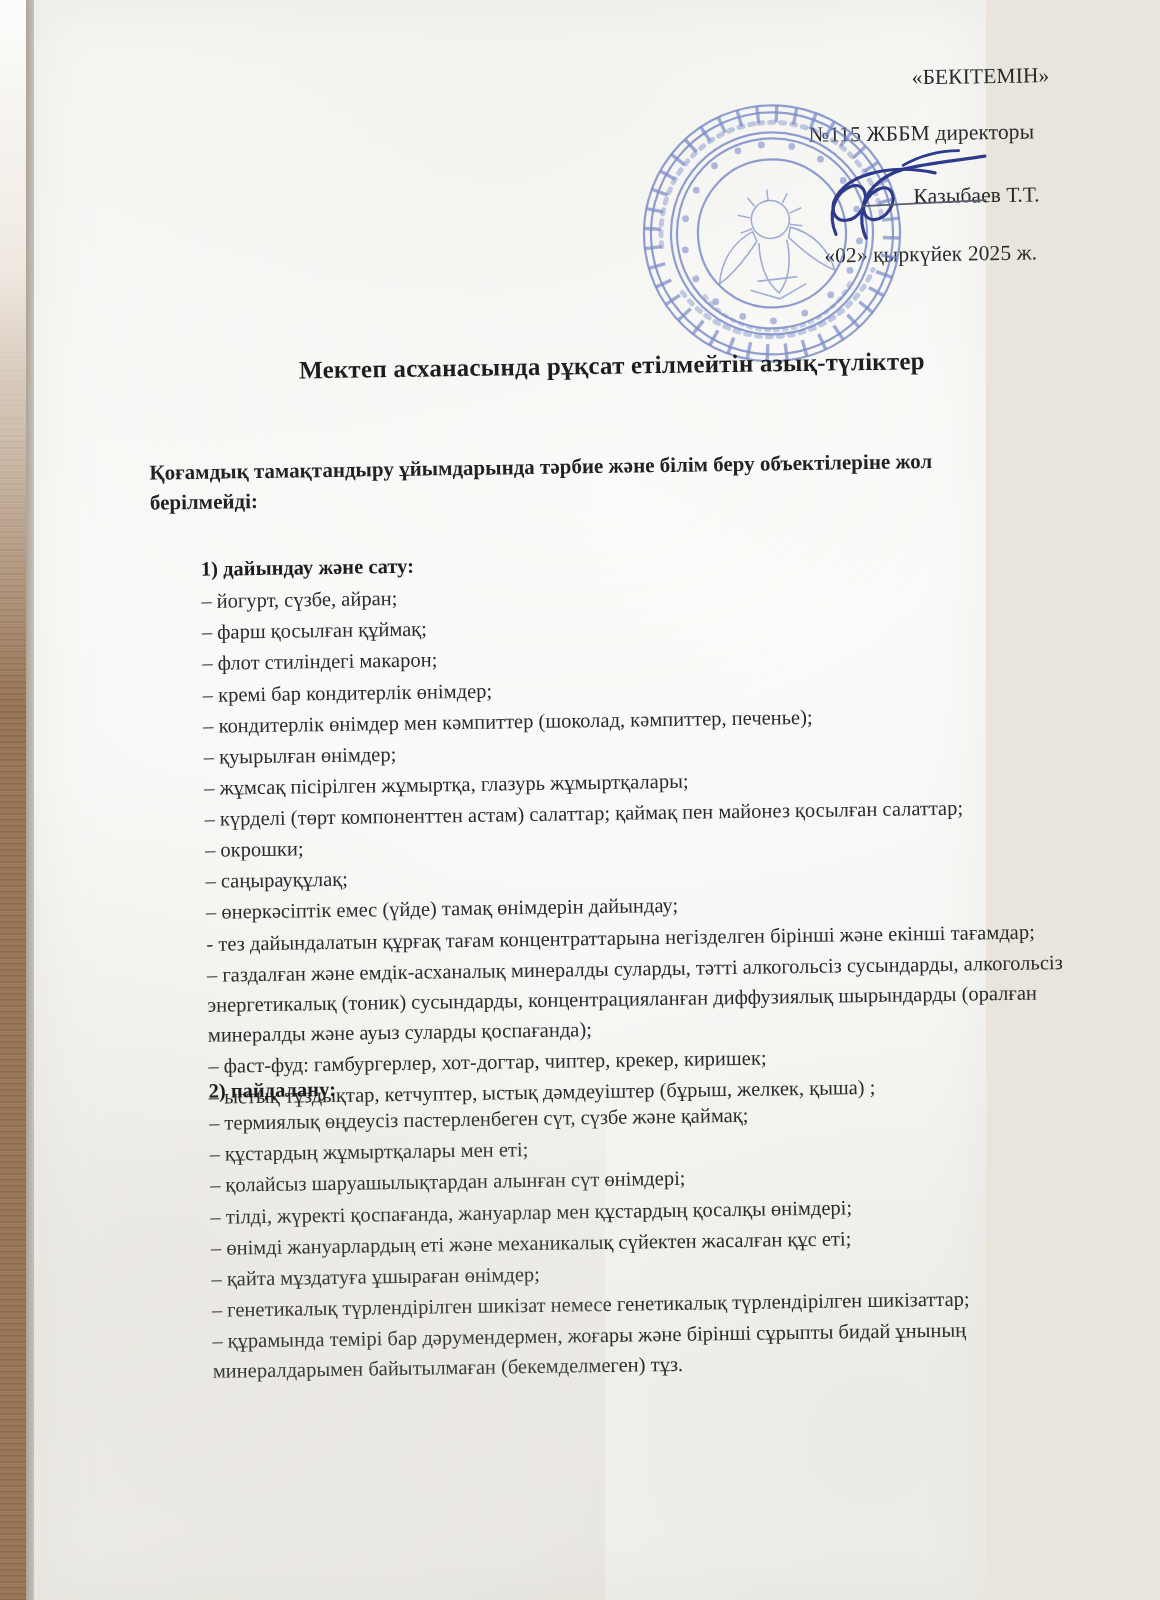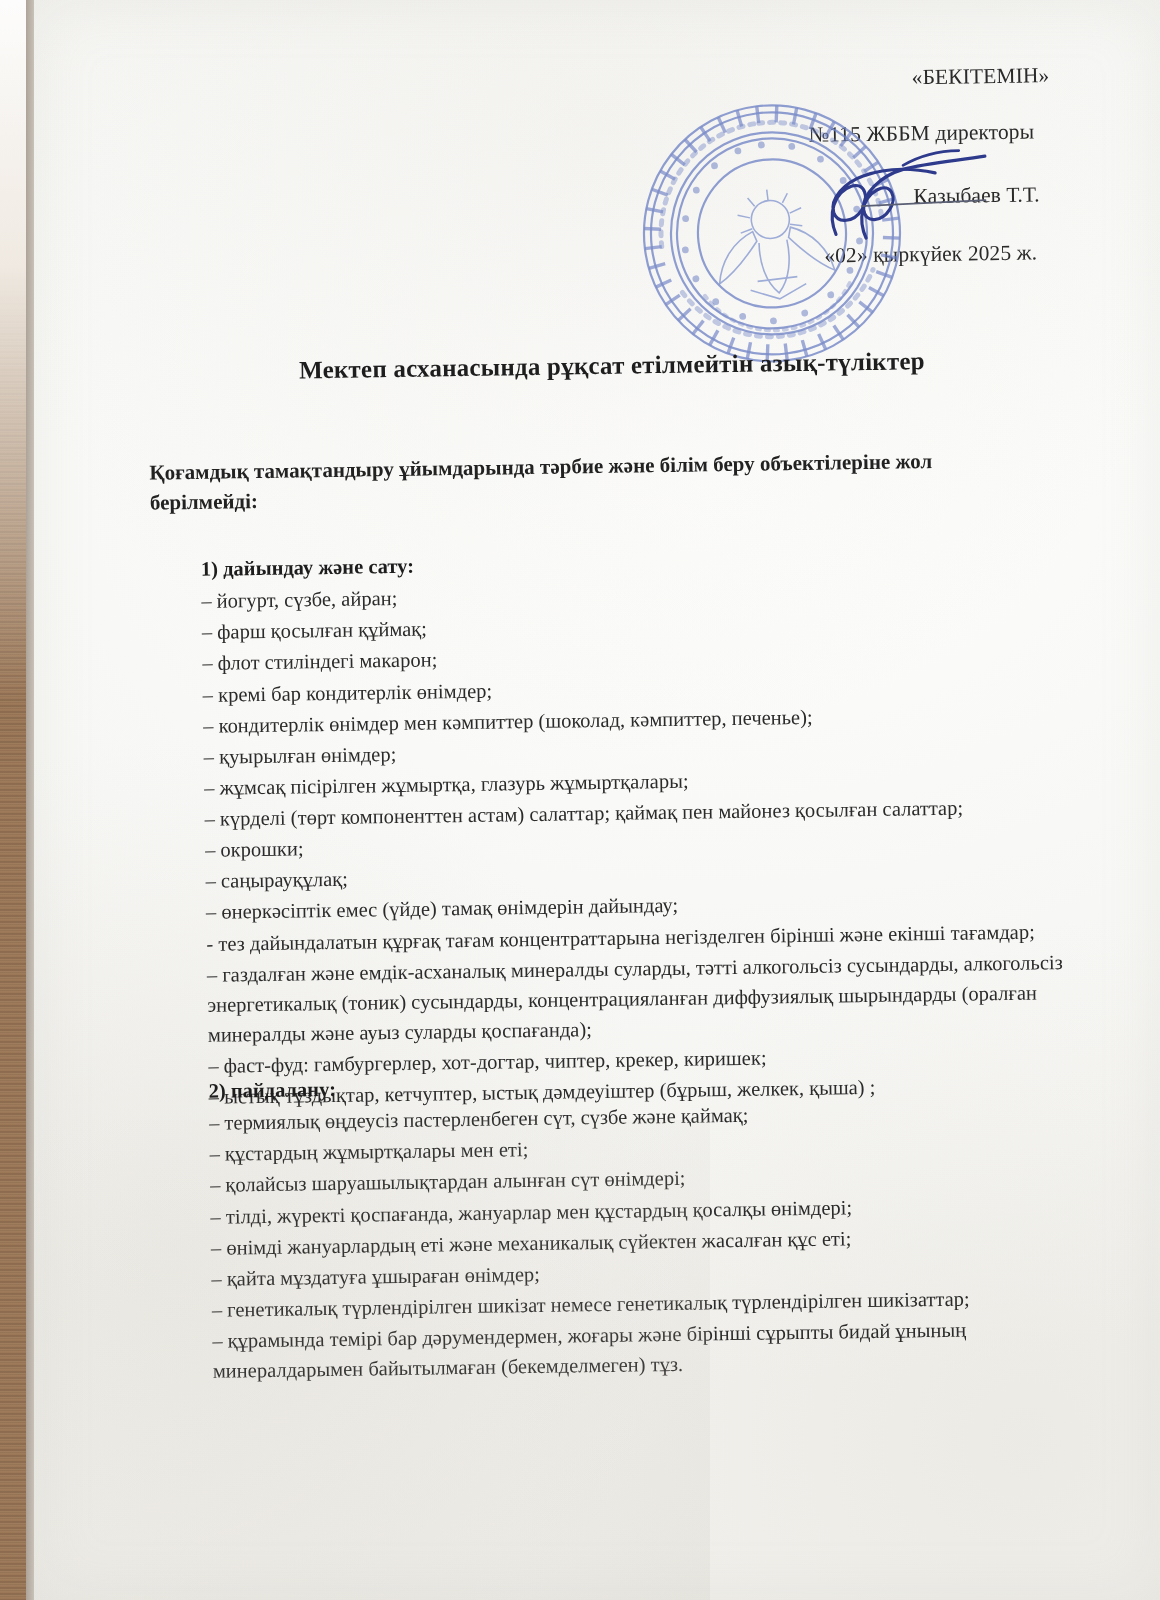--- a/index.html
+++ b/index.html
@@ -43,21 +43,21 @@
     position: absolute;
     left: 26px; top: 0;
     width: 16px; height: 100%;
     background: linear-gradient(to right, rgba(90,74,60,0.42), rgba(150,140,128,0.06));
   }
 
   .paper {
     position: absolute;
     left: 34px;
     top: 0;
-    width: 1126px;
+    width: 952px;
     height: 1600px;
     background:
       radial-gradient(ellipse 1400px 900px at 60% 30%, #fdfdfc 0%, #f7f7f5 55%, #f2f1ed 100%);
     box-shadow: inset 0 0 60px rgba(190,186,176,0.18);
   }
   
   .paper::before {
     content: "";
     position: absolute;
     inset: 0;

